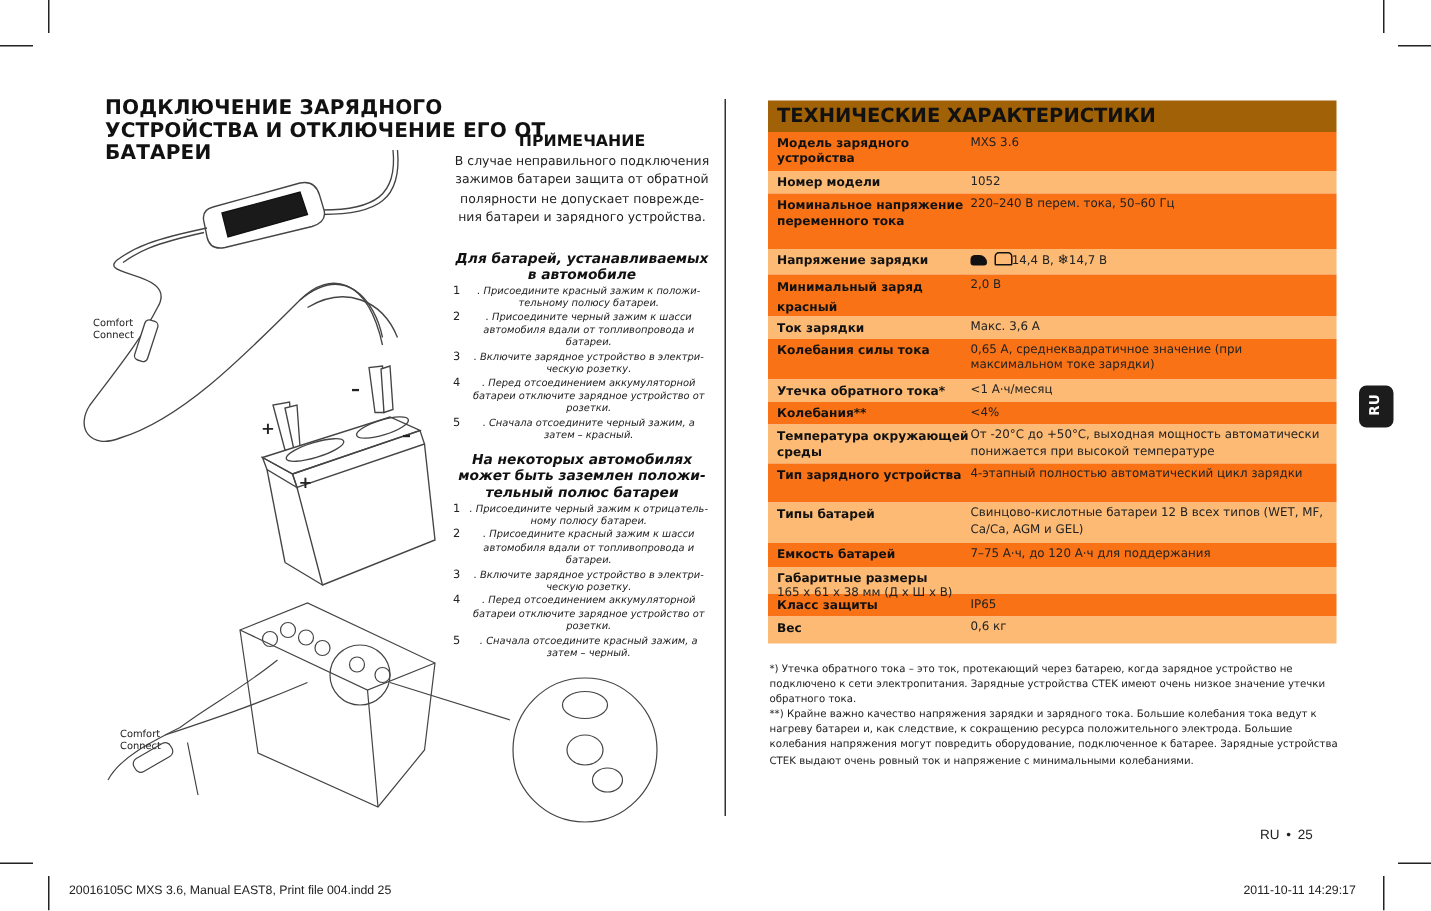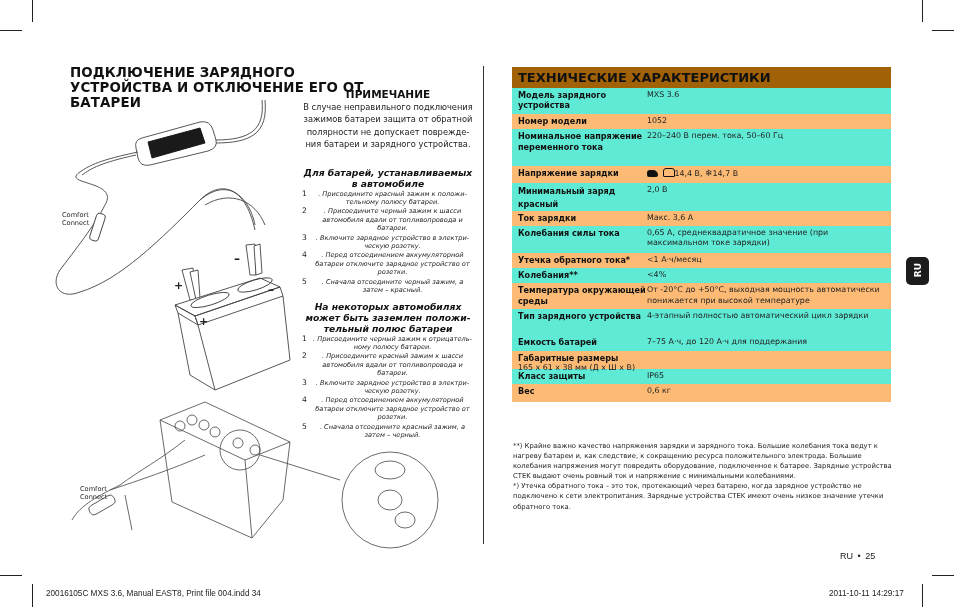--- a/index.html
+++ b/index.html
@@ -10,21 +10,21 @@
   .note-title { font-weight:bold; font-size:10.5px; line-height:13px; color:#111; }
   .note-body { font-size:8.3px; line-height:12.4px; color:#222; margin:0; }
   .sub { font-weight:bold; font-style:italic; font-size:9.2px; line-height:11px; color:#111; margin-top:16px; }
   ol.steps { list-style:none; margin:1px 0 0 0; padding:0; }
   ol.steps li { position:relative; padding-left:9px; font-style:italic; font-size:6.6px; line-height:8.4px; color:#222; margin-bottom:1px; }
   ol.steps li .num { position:absolute; left:0; top:0; font-style:normal; font-size:7.6px; }
   .divider { position:absolute; left:483px; top:66px; width:1px; height:478px; background:#333; }
   .spec { position:absolute; left:512px; top:67px; width:379px; }
   .spec-title { background:#a16207; font-weight:bold; font-size:13px; line-height:18px; padding:2px 6px 0 6px; color:#111; height:19px; }
   .row { display:flex; padding:2px 6px 3px 6px; }
-  .row.dark { background:#5eead4;justify-content:flex-end; }
+  .row.dark { background:#f97316;justify-content:flex-end; }
   .row.light { background:#fdba74; }
   .row .k { width:129px; flex:none; font-weight:bold; font-size:8.1px; line-height:10.3px; color:#111; }
   .row .v { flex:1; font-size:7.9px; line-height:10.3px; color:#222; }
   .foot { position:absolute; left:513px; top:441px; width:385px; font-size:6.8px; line-height:10.1px; color:#222; }
   .tab-ru { position:absolute; left:906px; top:257px; width:23px; height:28px; background:#1c1c1c; border-radius:5px; }
   .tab-ru span { position:absolute; left:-2px; top:8px; width:27px; text-align:center; color:#fff; font-weight:bold; font-size:9px; transform:rotate(-90deg); }
   .pagenum { position:absolute; left:840px; top:551px; font-family:"Liberation Sans", sans-serif; font-size:9px; color:#222; word-spacing:2px; }
   .slug { position:absolute; font-family:"Liberation Sans", sans-serif; font-size:8.2px; color:#222; top:589px; }
   .lbl { position:absolute; font-size:6.6px; line-height:7.8px; color:#222; }
   svg { position:absolute; overflow:visible; }
@@ -174,43 +174,47 @@
       <div class="v">&lt;4%</div>
     </div>
   <div class="row light" style="height:21px;">
       <div class="k">Температура окружающей среды</div>
       <div class="v">От -20°C до +50°C, выходная мощность автоматически понижается при высокой температуре</div>
     </div>
   <div class="row dark" style="height:21px;">
       <div class="k">Тип зарядного устройства</div>
       <div class="v">4-этапный полностью автоматический цикл зарядки</div>
     </div>
+  <div class="row light" style="height:22px;">
+      <div class="k">Типы батарей</div>
+      <div class="v">Свинцово-кислотные батареи 12 В всех типов (WET, MF, Ca/Ca, AGM и GEL)</div>
+    </div>
   <div class="row dark">
       <div class="k">Емкость батарей</div>
       <div class="v">7–75 А·ч, до 120 А·ч для поддержания</div>
     </div>
   <div class="row light" style="height:13px;flex-direction:column;">
       <div class="k">Габаритные размеры</div>
       <div class="v">165 x 61 x 38 мм (Д x Ш x В)</div>
     </div>
   <div class="row dark">
       <div class="k">Класс защиты</div>
       <div class="v">IP65</div>
     </div>
   <div class="row light" style="height:13px;">
       <div class="k">Вес</div>
       <div class="v">0,6 кг</div>
     </div>
 </div>
 
 <div class="foot">
+  <div>*) Утечка обратного тока – это ток, протекающий через батарею, когда зарядное устройство не подключено к сети электропитания. Зарядные устройства CTEK имеют очень низкое значение утечки обратного тока.</div>
   <div>**) Крайне важно качество напряжения зарядки и зарядного тока. Большие колебания тока ведут к нагреву батареи и, как следствие, к сокращению ресурса положительного электрода. Большие колебания напряжения могут повредить оборудование, подключенное к батарее. Зарядные устрой­ства CTEK выдают очень ровный ток и напряжение с минимальными колебаниями.</div>
-  <div>*) Утечка обратного тока – это ток, протекающий через батарею, когда зарядное устройство не подключено к сети электропитания. Зарядные устройства CTEK имеют очень низкое значение утечки обратного тока.</div>
 </div>
 
 <div class="tab-ru">
     <span>RU</span>
   </div>
 
 <div class="pagenum">RU • 25</div>
 
-<div class="slug" style="left:46px;">20016105C MXS 3.6, Manual EAST8, Print file 004.indd   34</div>
+<div class="slug" style="left:46px;">20016105C MXS 3.6, Manual EAST8, Print file 004.indd   25</div>
 <div class="slug" style="left:829px;">2011-10-11   14:29:17</div>
 
 </body></html>

